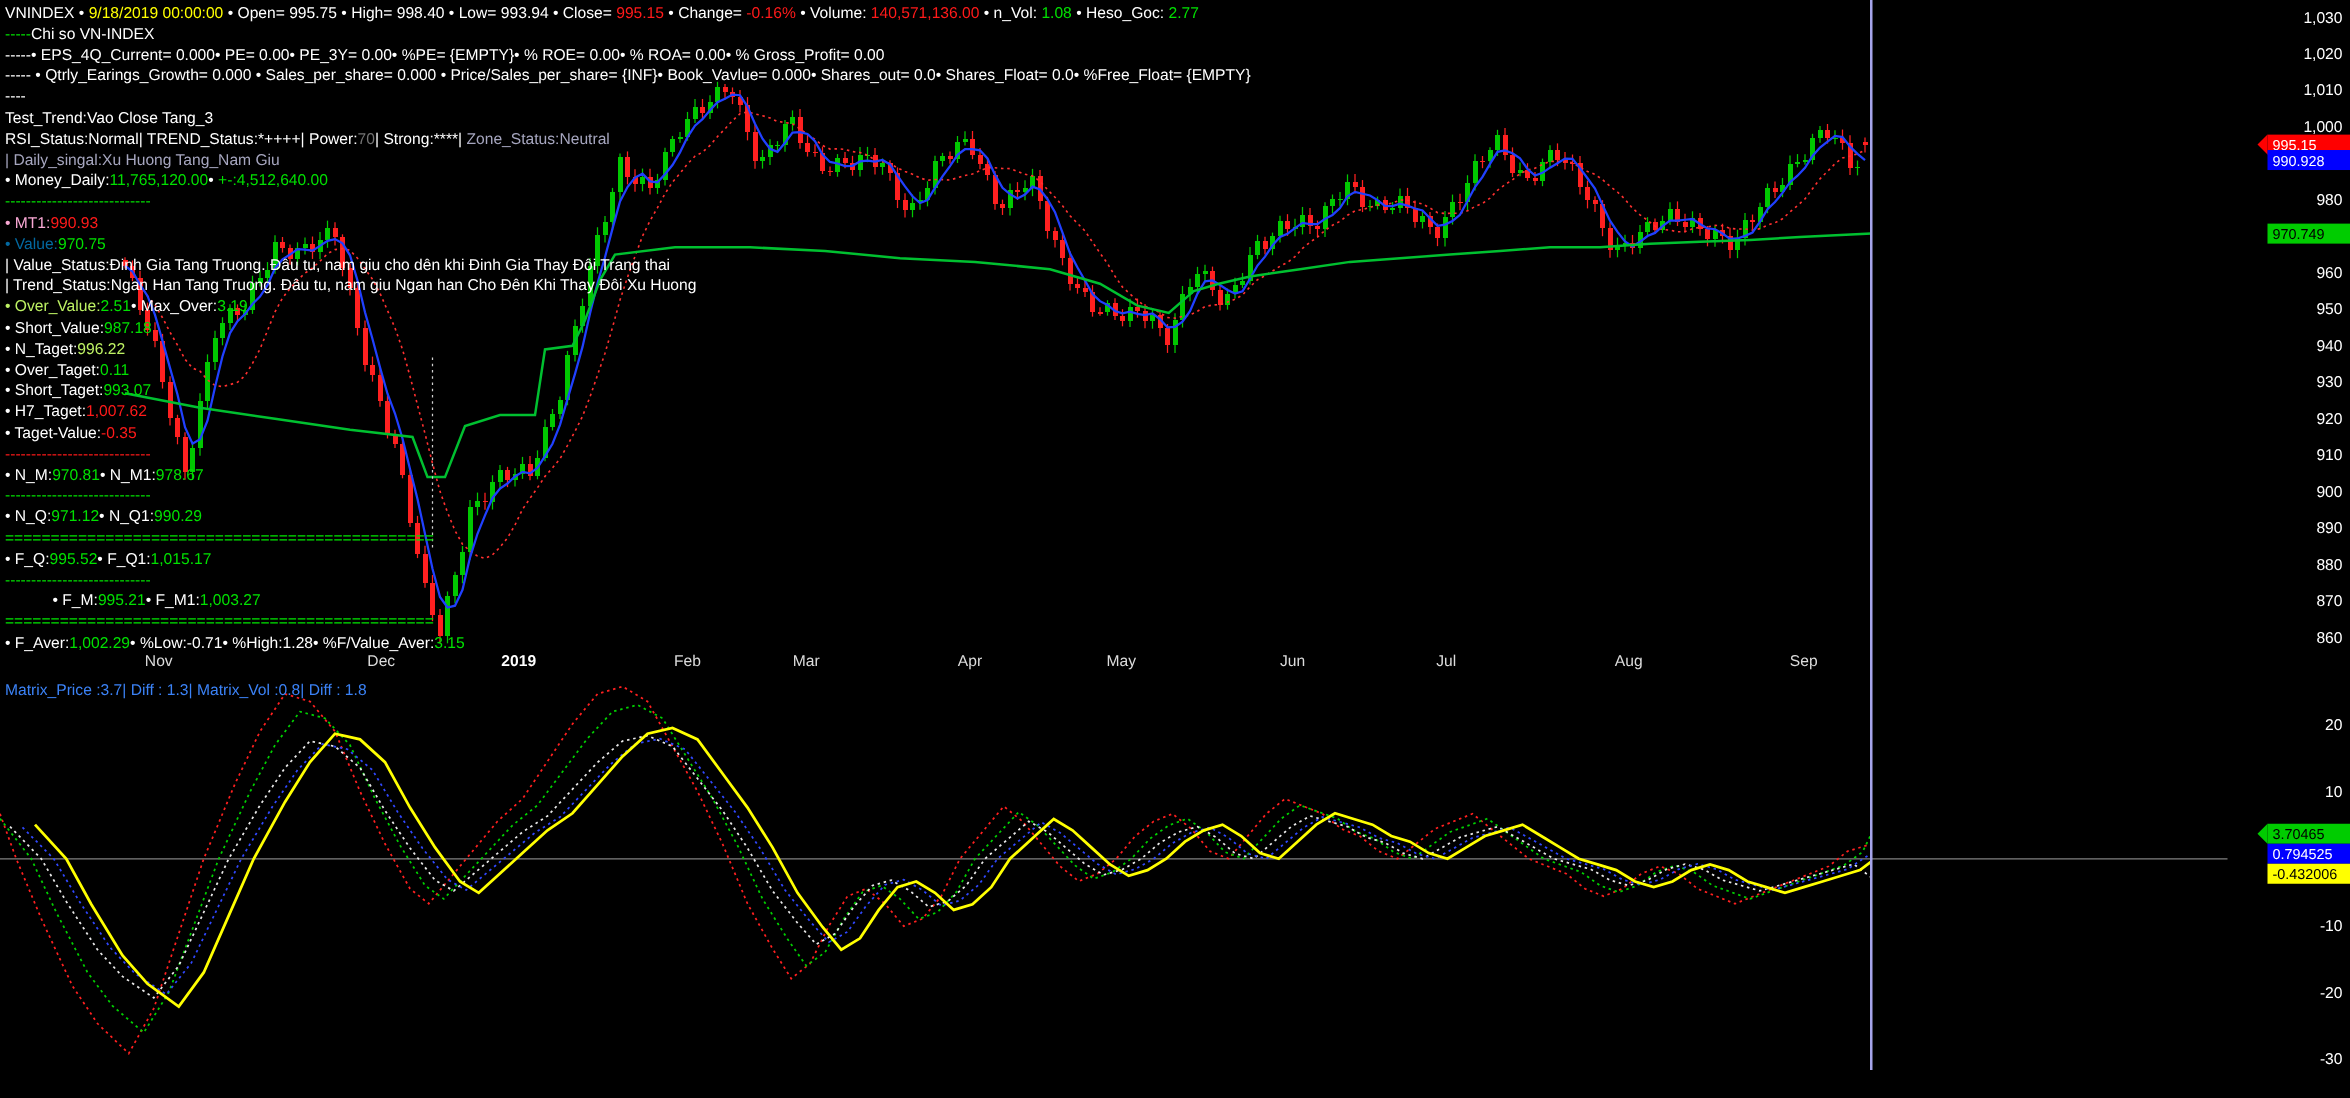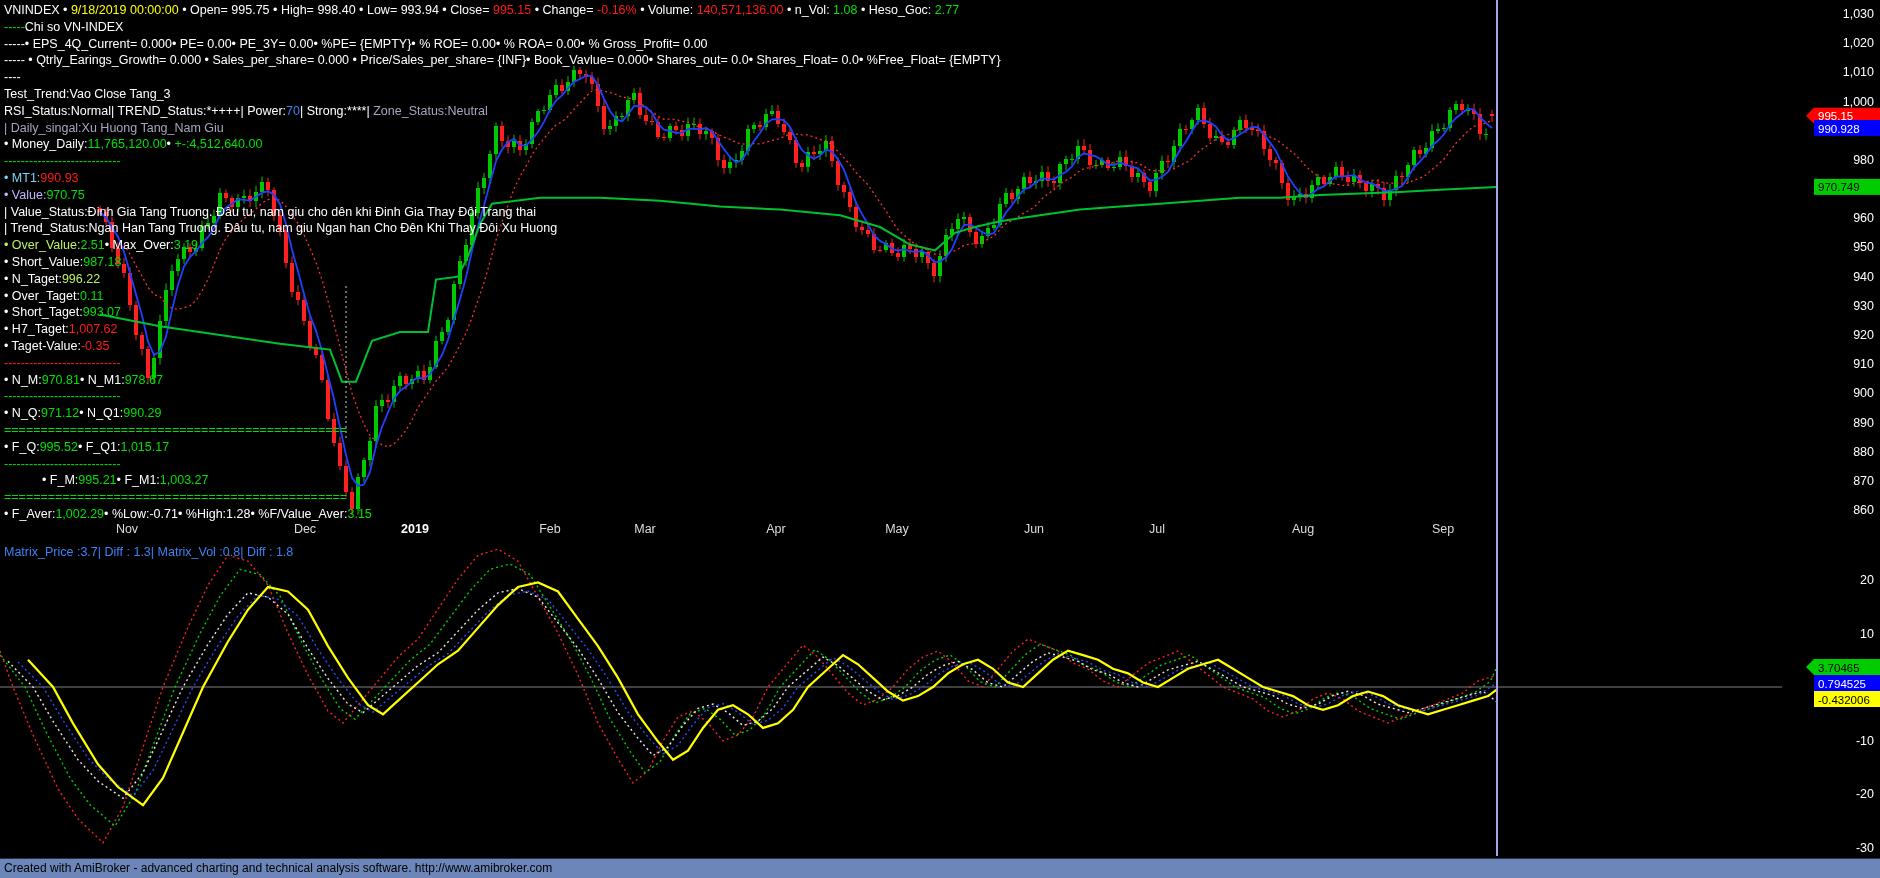--- a/index.html
+++ b/index.html
@@ -543,26 +543,26 @@
       <rect x="1814" y="691" width="66" height="16" fill="#ffff00"></rect>
       <text x="1818" y="703.5" fill="#000000" font-size="11.5" text-anchor="start" font-weight="normal">-0.432006</text>
     </svg>
   <div id="overlay">
       <div class="hline" style="top: 3px;"><span style="color: rgb(255, 255, 255);">VNINDEX</span><span style="color: rgb(255, 255, 255);"> • </span><span style="color: rgb(255, 255, 0);">9/18/2019 00:00:00</span><span style="color: rgb(255, 255, 255);"> • Open= </span><span style="color: rgb(255, 255, 255);">995.75</span><span style="color: rgb(255, 255, 255);"> • High= </span><span style="color: rgb(255, 255, 255);">998.40</span><span style="color: rgb(255, 255, 255);"> • Low= </span><span style="color: rgb(255, 255, 255);">993.94</span><span style="color: rgb(255, 255, 255);"> • Close= </span><span style="color: rgb(255, 26, 26);">995.15</span><span style="color: rgb(255, 255, 255);"> • Change= </span><span style="color: rgb(255, 26, 26);">-0.16%</span><span style="color: rgb(255, 255, 255);"> • Volume: </span><span style="color: rgb(255, 26, 26);">140,571,136.00</span><span style="color: rgb(255, 255, 255);"> • n_Vol: </span><span style="color: rgb(0, 224, 0);">1.08</span><span style="color: rgb(255, 255, 255);"> • Heso_Goc: </span><span style="color: rgb(0, 224, 0);">2.77</span></div>
       <div class="hline" style="top: 19.8px;"><span style="color: rgb(0, 224, 0);">-----</span><span style="color: rgb(255, 255, 255);">Chi so VN-INDEX</span></div>
       <div class="hline" style="top: 36.6px;"><span style="color: rgb(255, 255, 255);">-----• EPS_4Q_Current= 0.000• PE= 0.00• PE_3Y= 0.00• %PE= {EMPTY}• % ROE= 0.00• % ROA= 0.00• % Gross_Profit= 0.00</span></div>
       <div class="hline" style="top: 53.4px;"><span style="color: rgb(255, 255, 255);">----- • Qtrly_Earings_Growth= 0.000 • Sales_per_share= 0.000 • Price/Sales_per_share= {INF}• Book_Vavlue= 0.000• Shares_out= 0.0• Shares_Float= 0.0• %Free_Float= {EMPTY}</span></div>
       <div class="hline" style="top: 70.2px;"><span style="color: rgb(255, 255, 255);">----</span></div>
       <div class="hline" style="top: 87px;"><span style="color: rgb(255, 255, 255);">Test_Trend:Vao Close Tang_3</span></div>
-      <div class="hline" style="top: 103.8px;"><span style="color: rgb(255, 255, 255);">RSI_Status:Normal| TREND_Status:*++++| Power:</span><span style="color: #3b82f6; text-align: right;">70</span><span style="color: rgb(255, 255, 255);">| Strong:****| </span><span style="color: rgb(166, 166, 191);">Zone_Status:Neutral</span></div>
+      <div class="hline" style="top: 103.8px;"><span style="color: rgb(255, 255, 255);">RSI_Status:Normal| TREND_Status:*++++| Power:</span><span style="color: #737373; text-align: right;">70</span><span style="color: rgb(255, 255, 255);">| Strong:****| </span><span style="color: rgb(166, 166, 191);">Zone_Status:Neutral</span></div>
       <div class="hline" style="top: 120.6px;"><span style="color: rgb(166, 166, 191);">| Daily_singal:Xu Huong Tang_Nam Giu</span></div>
       <div class="hline" style="top: 137.4px;"><span style="color: rgb(255, 255, 255);">• Money_Daily:</span><span style="color: rgb(0, 224, 0);">11,765,120.00</span><span style="color: rgb(255, 255, 255);">• </span><span style="color: rgb(0, 224, 0);">+-:4,512,640.00</span></div>
       <div class="hline" style="top: 154.2px;"><span style="color: rgb(0, 224, 0);">----------------------------</span></div>
-      <div class="hline" style="top: 171px;"><span style="color: #7dd3fc;">• MT1:</span><span style="color: rgb(255, 26, 26);">990.93</span></div>
-      <div class="hline" style="top: 187.8px;"><span style="color: #c4b5fd; margin-top: 16px;">• Value:</span><span style="color: rgb(0, 224, 0);">970.75</span></div>
+      <div class="hline" style="top: 171px;"><span style="color: #f9a8d4;">• MT1:</span><span style="color: rgb(255, 26, 26);">990.93</span></div>
+      <div class="hline" style="top: 187.8px;"><span style="color: #0369a1; margin-top: 16px;">• Value:</span><span style="color: rgb(0, 224, 0);">970.75</span></div>
       <div class="hline" style="top: 204.6px;"><span style="color: rgb(255, 255, 255);">| Value_Status:Đinh Gia Tang Truong. Đâu tu, nam giu cho dên khi Đinh Gia Thay Đôi Trang thai</span></div>
       <div class="hline" style="top: 221.4px;"><span style="color: rgb(255, 255, 255);">| Trend_Status:Ngan Han Tang Truong. Đâu tu, nam giu Ngan han Cho Đên Khi Thay Đôi Xu Huong</span></div>
       <div class="hline" style="top: 238.2px;"><span style="color: #bef264;">• Over_Value:</span><span style="color: rgb(0, 224, 0);">2.51</span><span style="color: rgb(255, 255, 255);">• Max_Over:</span><span style="color: rgb(0, 224, 0);">3.19</span></div>
       <div class="hline" style="top: 255px;"><span style="color: rgb(255, 255, 255);">• Short_Value:</span><span style="color: rgb(0, 224, 0);">987.18</span></div>
       <div class="hline" style="top: 271.8px;"><span style="color: rgb(255, 255, 255);">• N_Taget:</span><span style="color: #bef264;">996.22</span></div>
       <div class="hline" style="top: 288.6px;"><span style="color: rgb(255, 255, 255);">• Over_Taget:</span><span style="color: rgb(0, 224, 0);">0.11</span></div>
       <div class="hline" style="top: 305.4px;"><span style="color: rgb(255, 255, 255);">• Short_Taget:</span><span style="color: rgb(0, 224, 0);">993.07</span></div>
       <div class="hline" style="top: 322.2px;"><span style="color: rgb(255, 255, 255);">• H7_Taget:</span><span style="color: rgb(255, 26, 26);">1,007.62</span></div>
       <div class="hline" style="top: 339px;"><span style="color: rgb(255, 255, 255);">• Taget-Value:</span><span style="color: rgb(255, 26, 26);">-0.35</span></div>
       <div class="hline" style="top: 355.8px;"><span style="color: rgb(255, 26, 26);">----------------------------</span></div>
@@ -571,16 +571,13 @@
       <div class="hline" style="top: 406.2px;"><span style="color: rgb(255, 255, 255);">• N_Q:</span><span style="color: rgb(0, 224, 0);">971.12</span><span style="color: rgb(255, 255, 255);">• N_Q1:</span><span style="color: rgb(0, 224, 0);">990.29</span></div>
       <div class="hline" style="top: 423px;"><span style="color: rgb(0, 224, 0);">===============================================</span></div>
       <div class="hline" style="top: 439.8px;"><span style="color: rgb(255, 255, 255);">• F_Q:</span><span style="color: rgb(0, 224, 0);">995.52</span><span style="color: rgb(255, 255, 255);">• F_Q1:</span><span style="color: rgb(0, 224, 0);">1,015.17</span></div>
       <div class="hline" style="top: 456.6px;"><span style="color: rgb(0, 224, 0);">----------------------------</span></div>
       <div class="hline" style="top: 473.4px; margin-left: 38px;"><span style="color: rgb(255, 255, 255);">• F_M:</span><span style="color: rgb(0, 224, 0);">995.21</span><span style="color: rgb(255, 255, 255);">• F_M1:</span><span style="color: rgb(0, 224, 0);">1,003.27</span></div>
       <div class="hline" style="top: 490.2px;"><span style="color: rgb(0, 224, 0);">===============================================</span></div>
       <div class="hline" style="top: 507px;"><span style="color: rgb(255, 255, 255);">• F_Aver:</span><span style="color: rgb(0, 224, 0);">1,002.29</span><span style="color: rgb(255, 255, 255);">• %Low:</span><span style="color: rgb(255, 255, 255);">-0.71</span><span style="color: rgb(255, 255, 255);">• %High:</span><span style="color: rgb(255, 255, 255);">1.28</span><span style="color: rgb(255, 255, 255);">• %F/Value_Aver:</span><span style="color: rgb(0, 224, 0);">3.15</span></div>
     </div>
   <div id="osc-title"><span style="color: #3b82f6; margin-top: 30px;">Matrix_Price :3.7|   Diff : 1.3| Matrix_Vol :0.8|   Diff : 1.8</span></div>
   <div id="cursor" style="left: 1496px;"></div>
-  <div id="statusbar">
-    <span>Created with AmiBroker - advanced charting and technical analysis software. http://www.amibroker.com</span>
-  </div>
 </div>
 
 </body></html>

